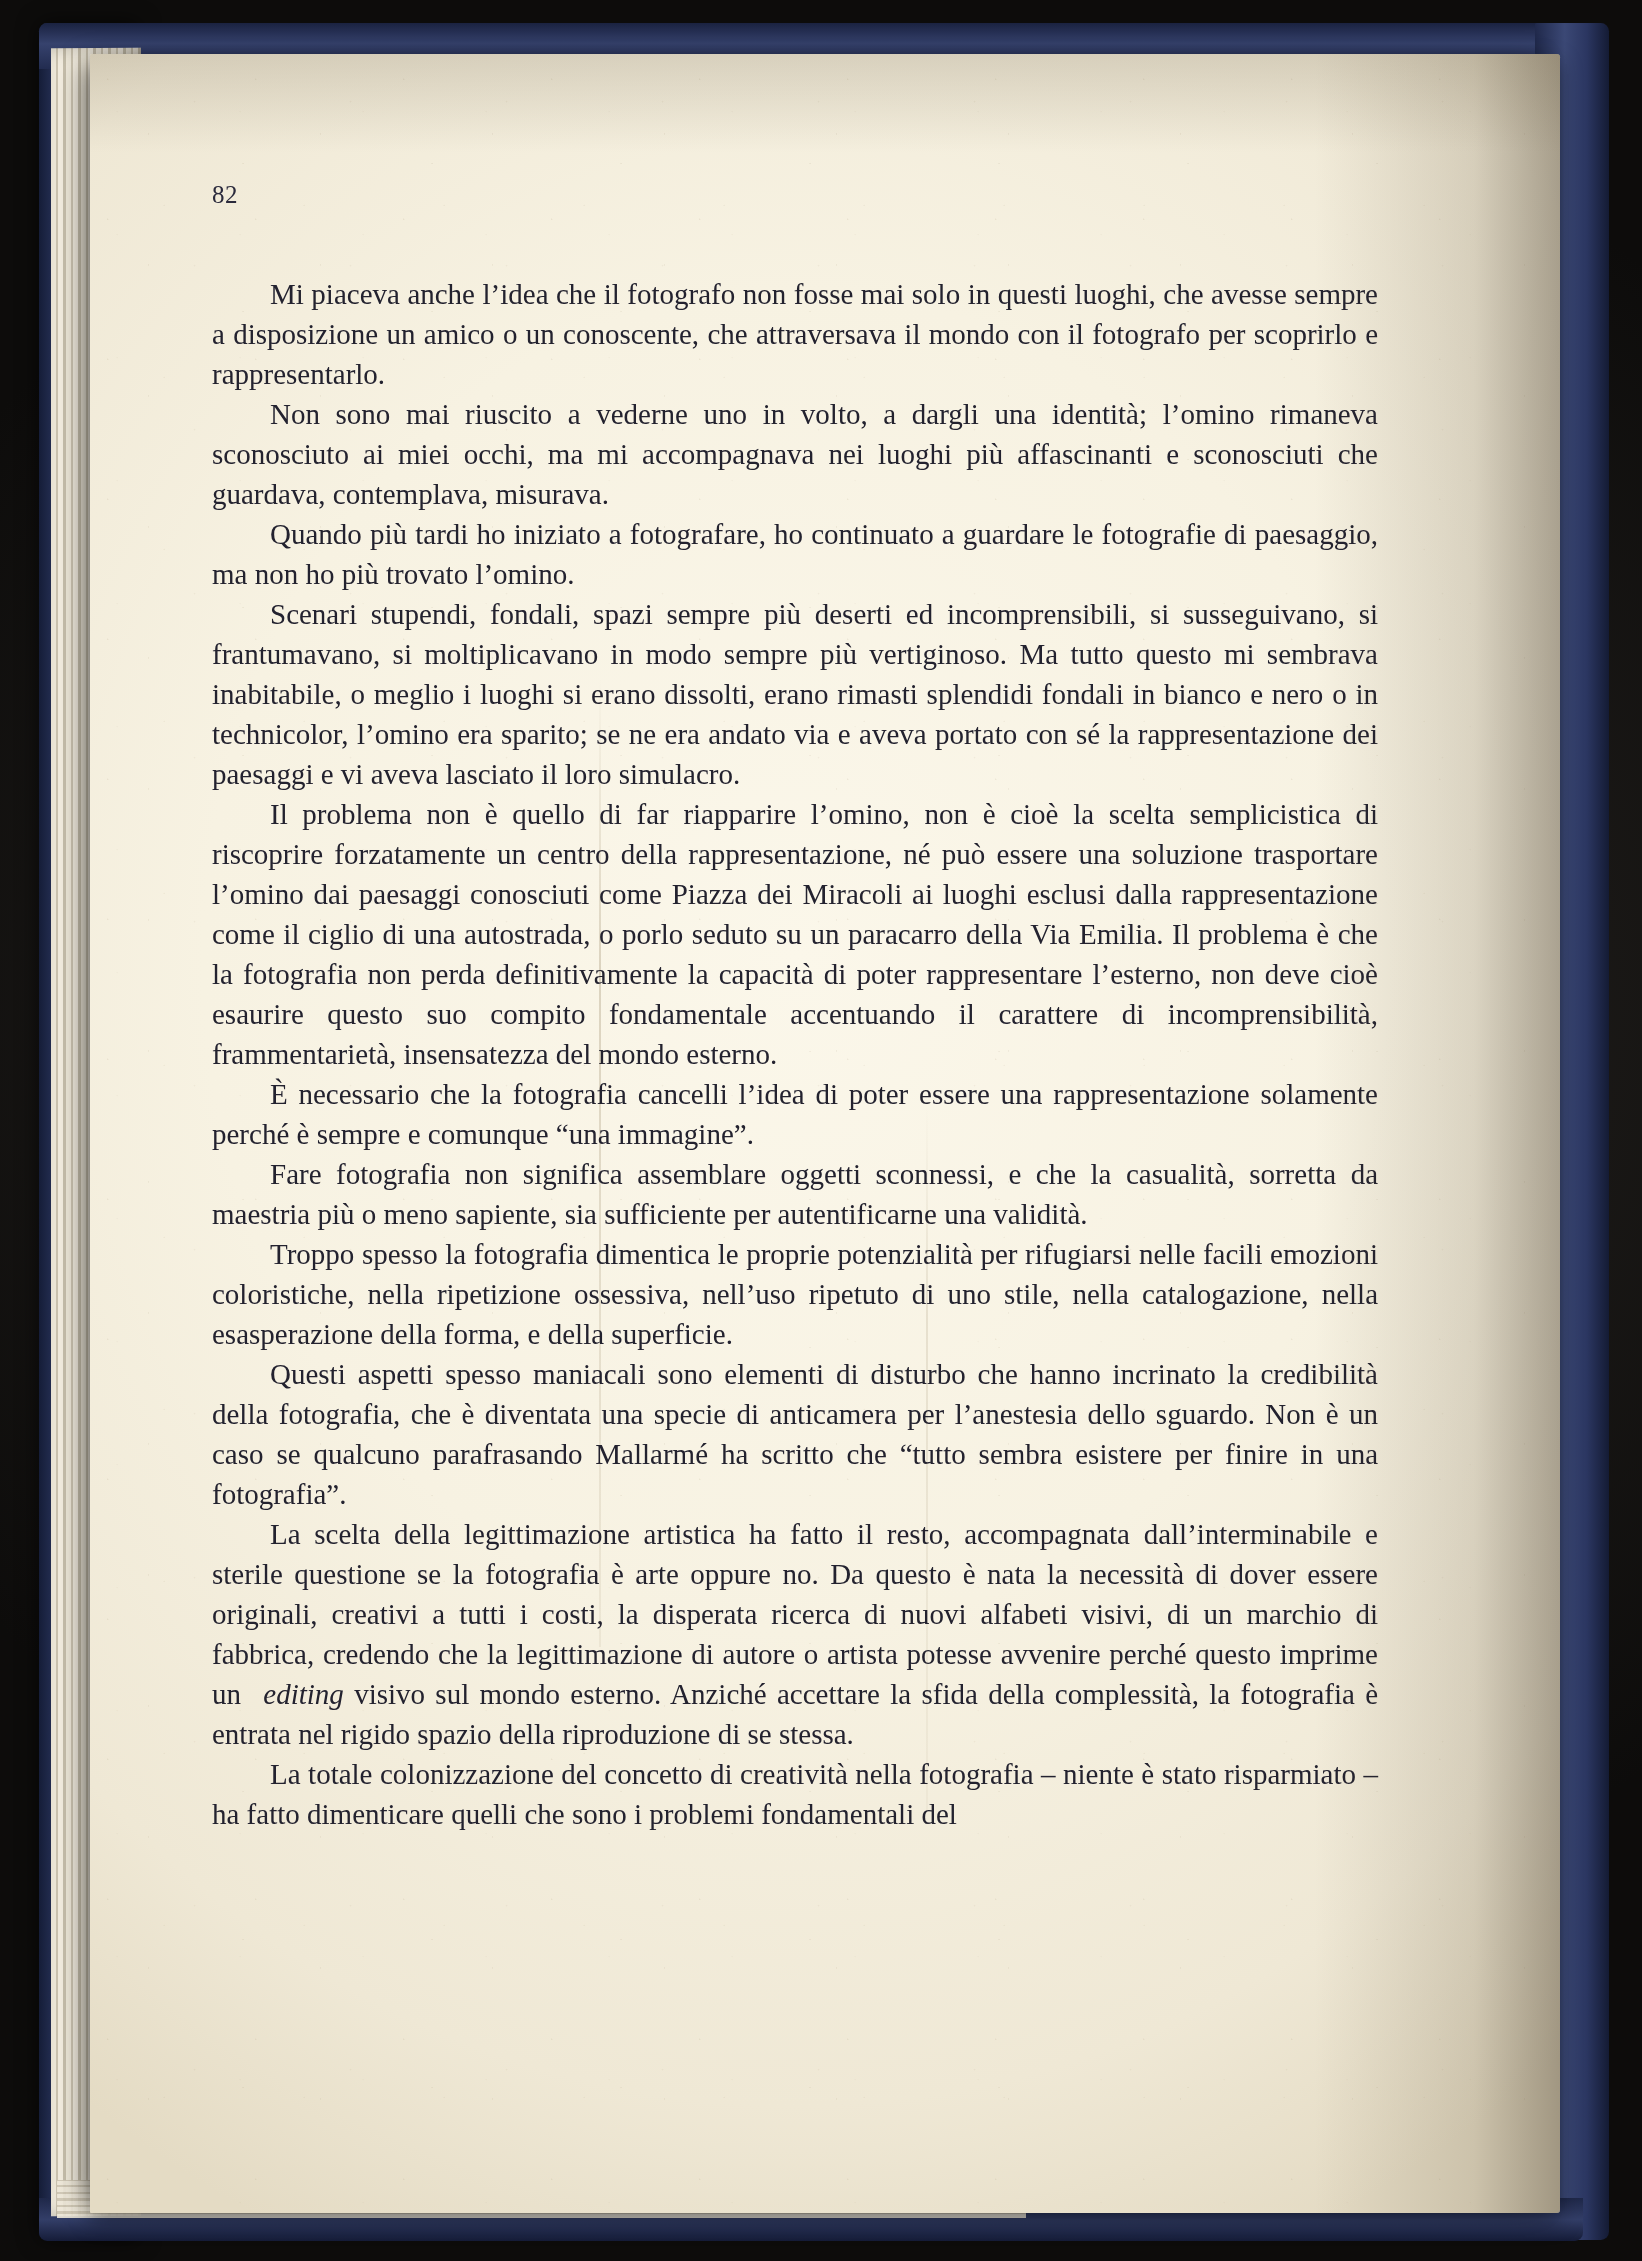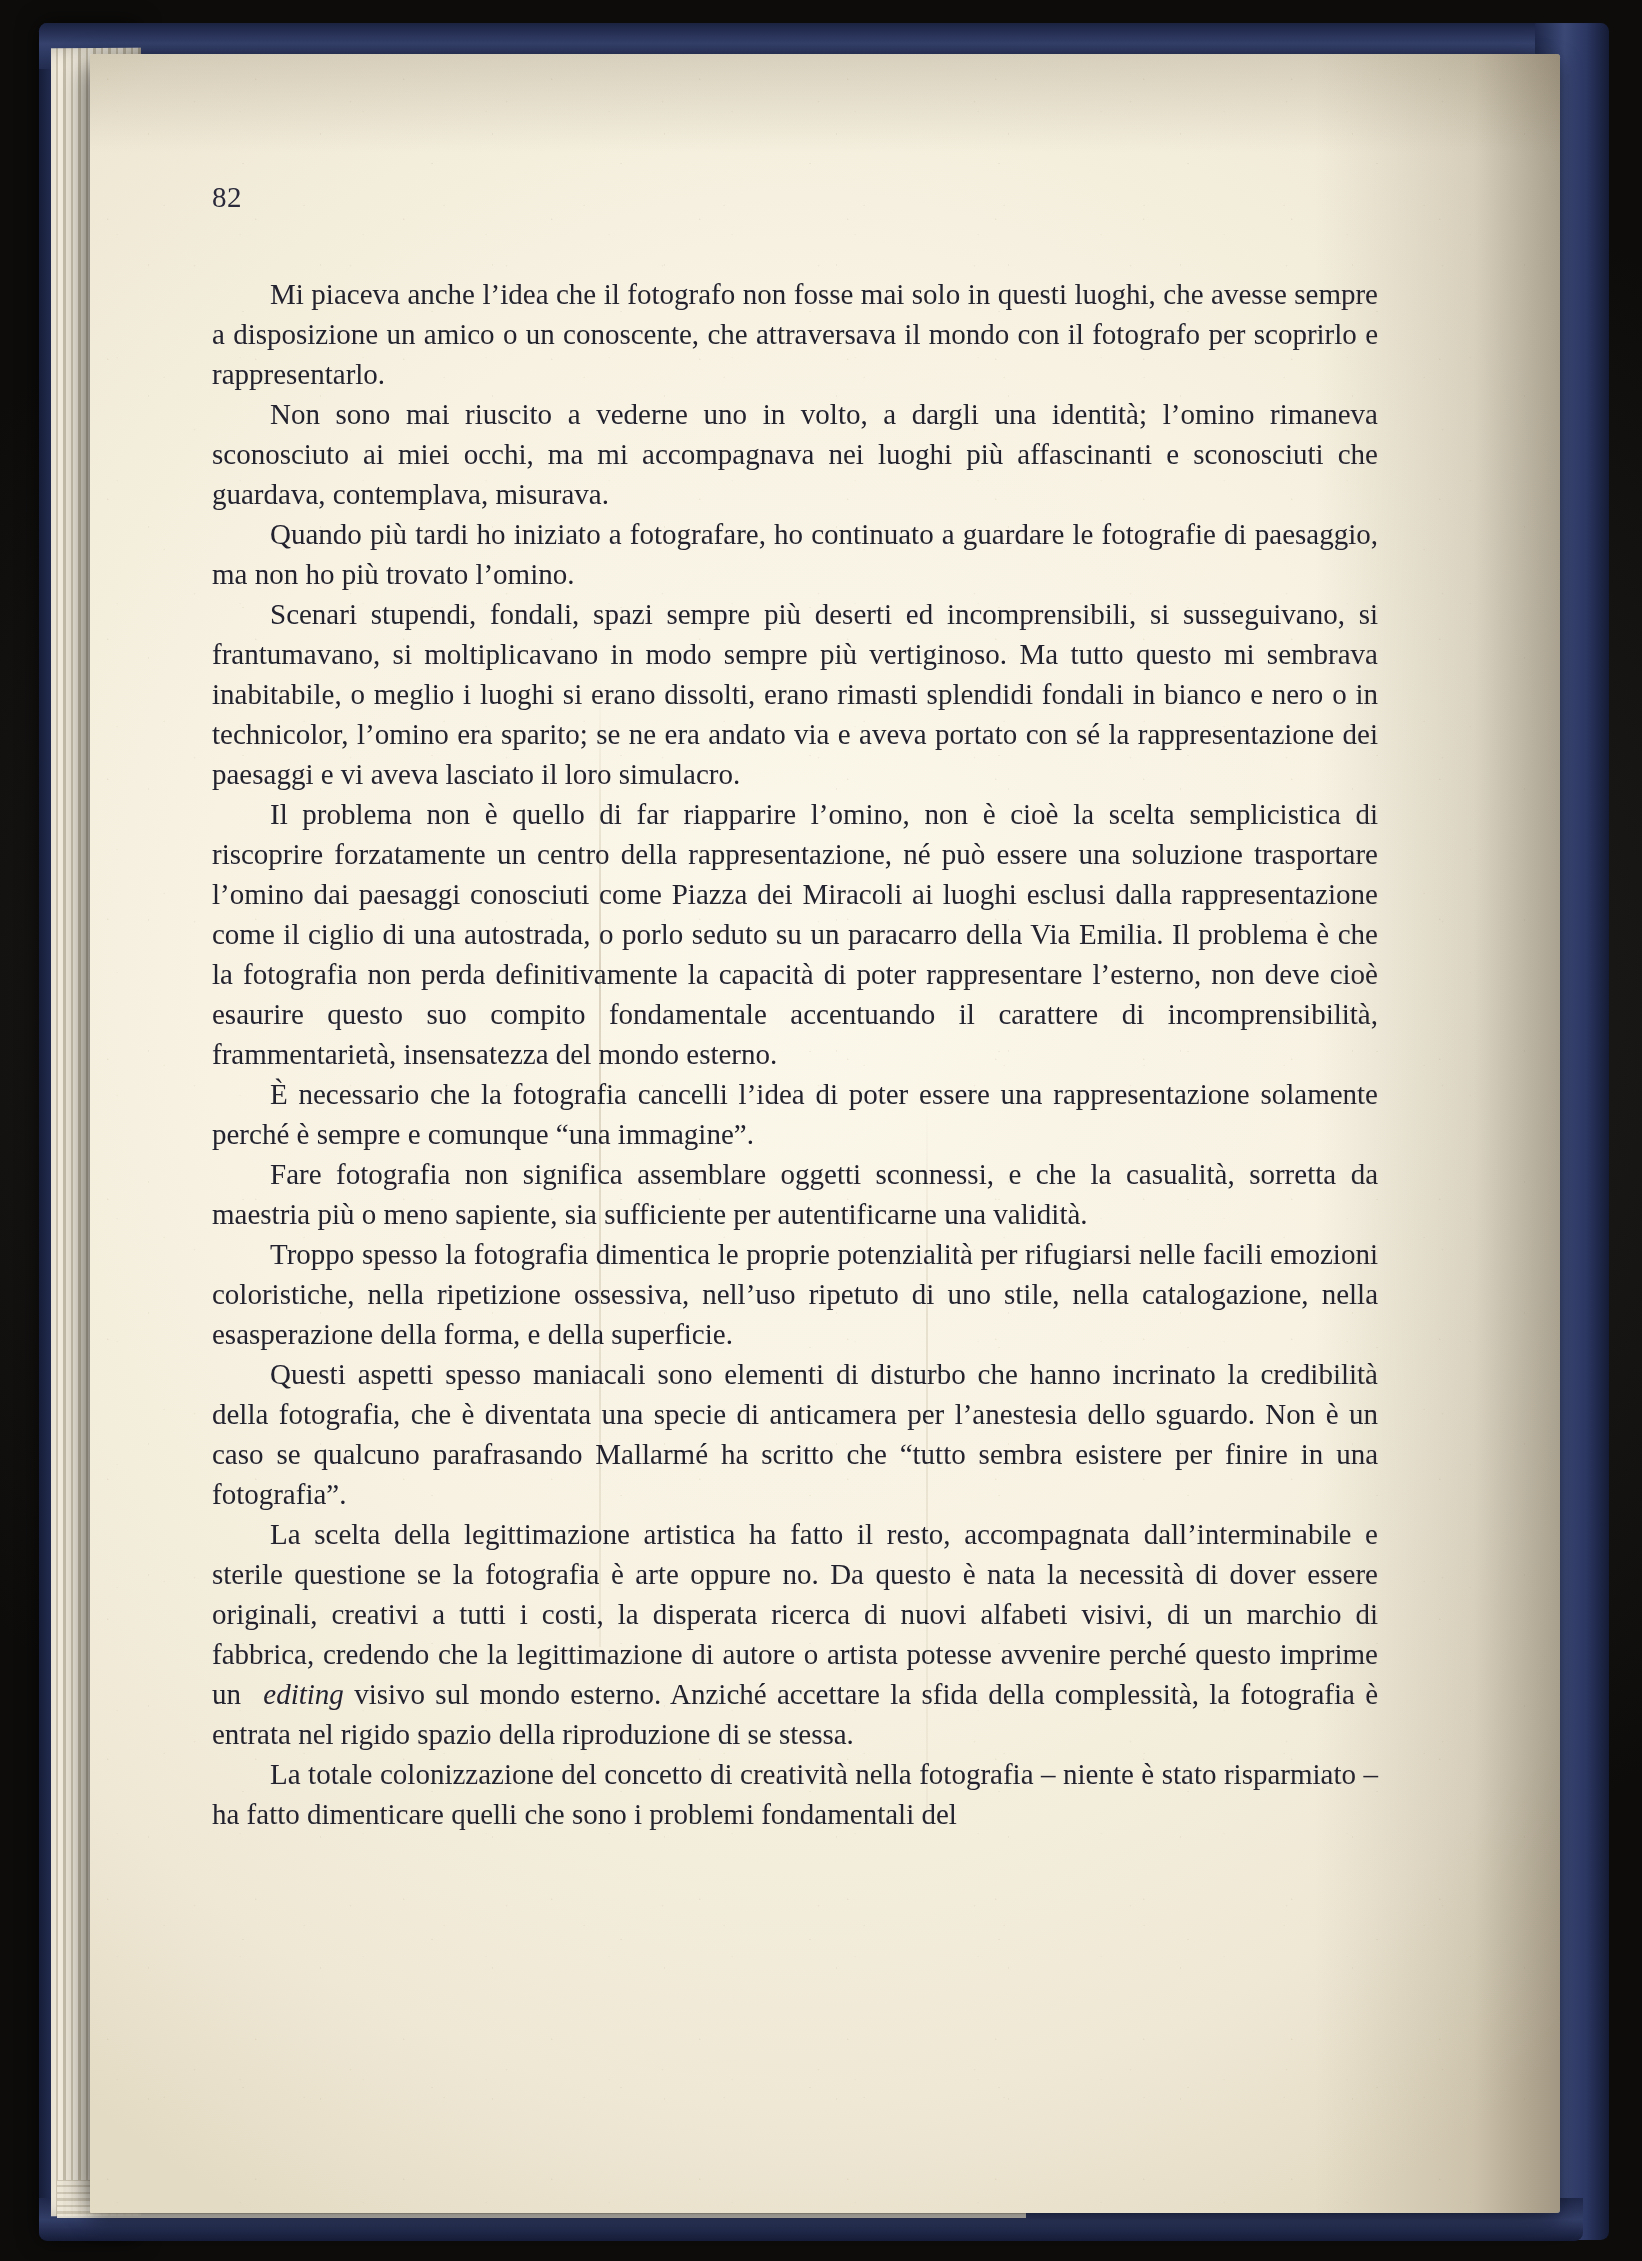--- a/index.html
+++ b/index.html
@@ -129,21 +129,21 @@
     position: absolute;
     width: 1.6px;
     background: linear-gradient(180deg, rgba(150,132,98,0) 0%, rgba(150,132,98,.30) 30%, rgba(150,132,98,.10) 100%);
     pointer-events: none;
   }
 
   
   #folio {
     position: absolute;
     left: 122px; top: 127px;
-    font-size: 29px;
+    font-size: 25px;
     color: #2b2a3c;
     letter-spacing: 0.4px;
   }
   #textblock {
     position: absolute;
     left: 122px; top: 220px;
     width: 1166px;
     color: #23222f;
     font-size: 29px;
     line-height: 40px;

